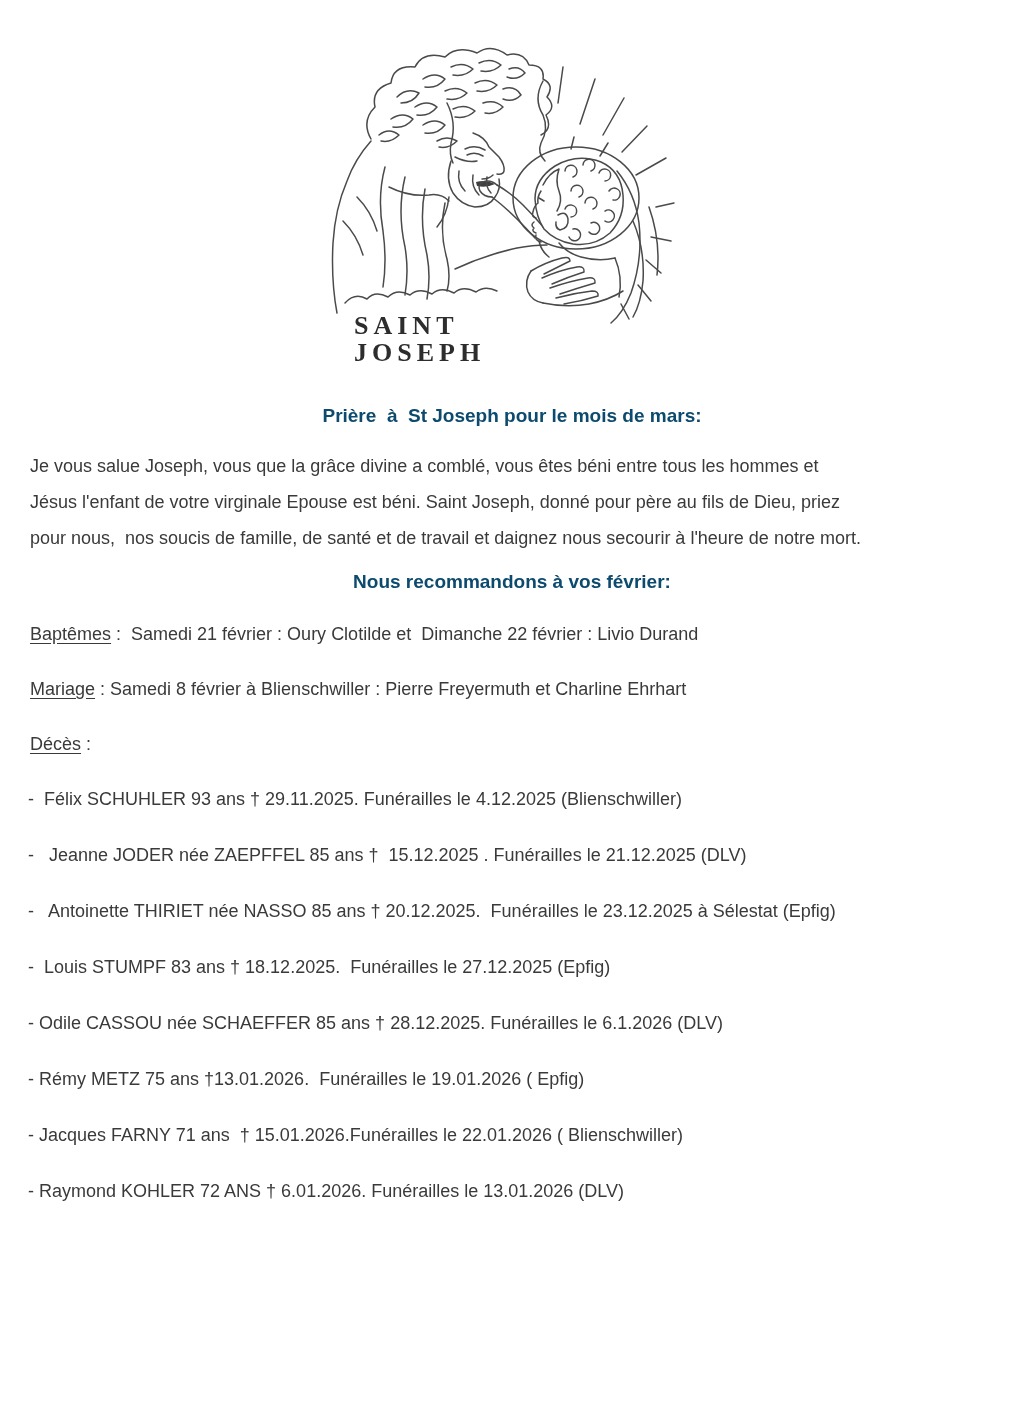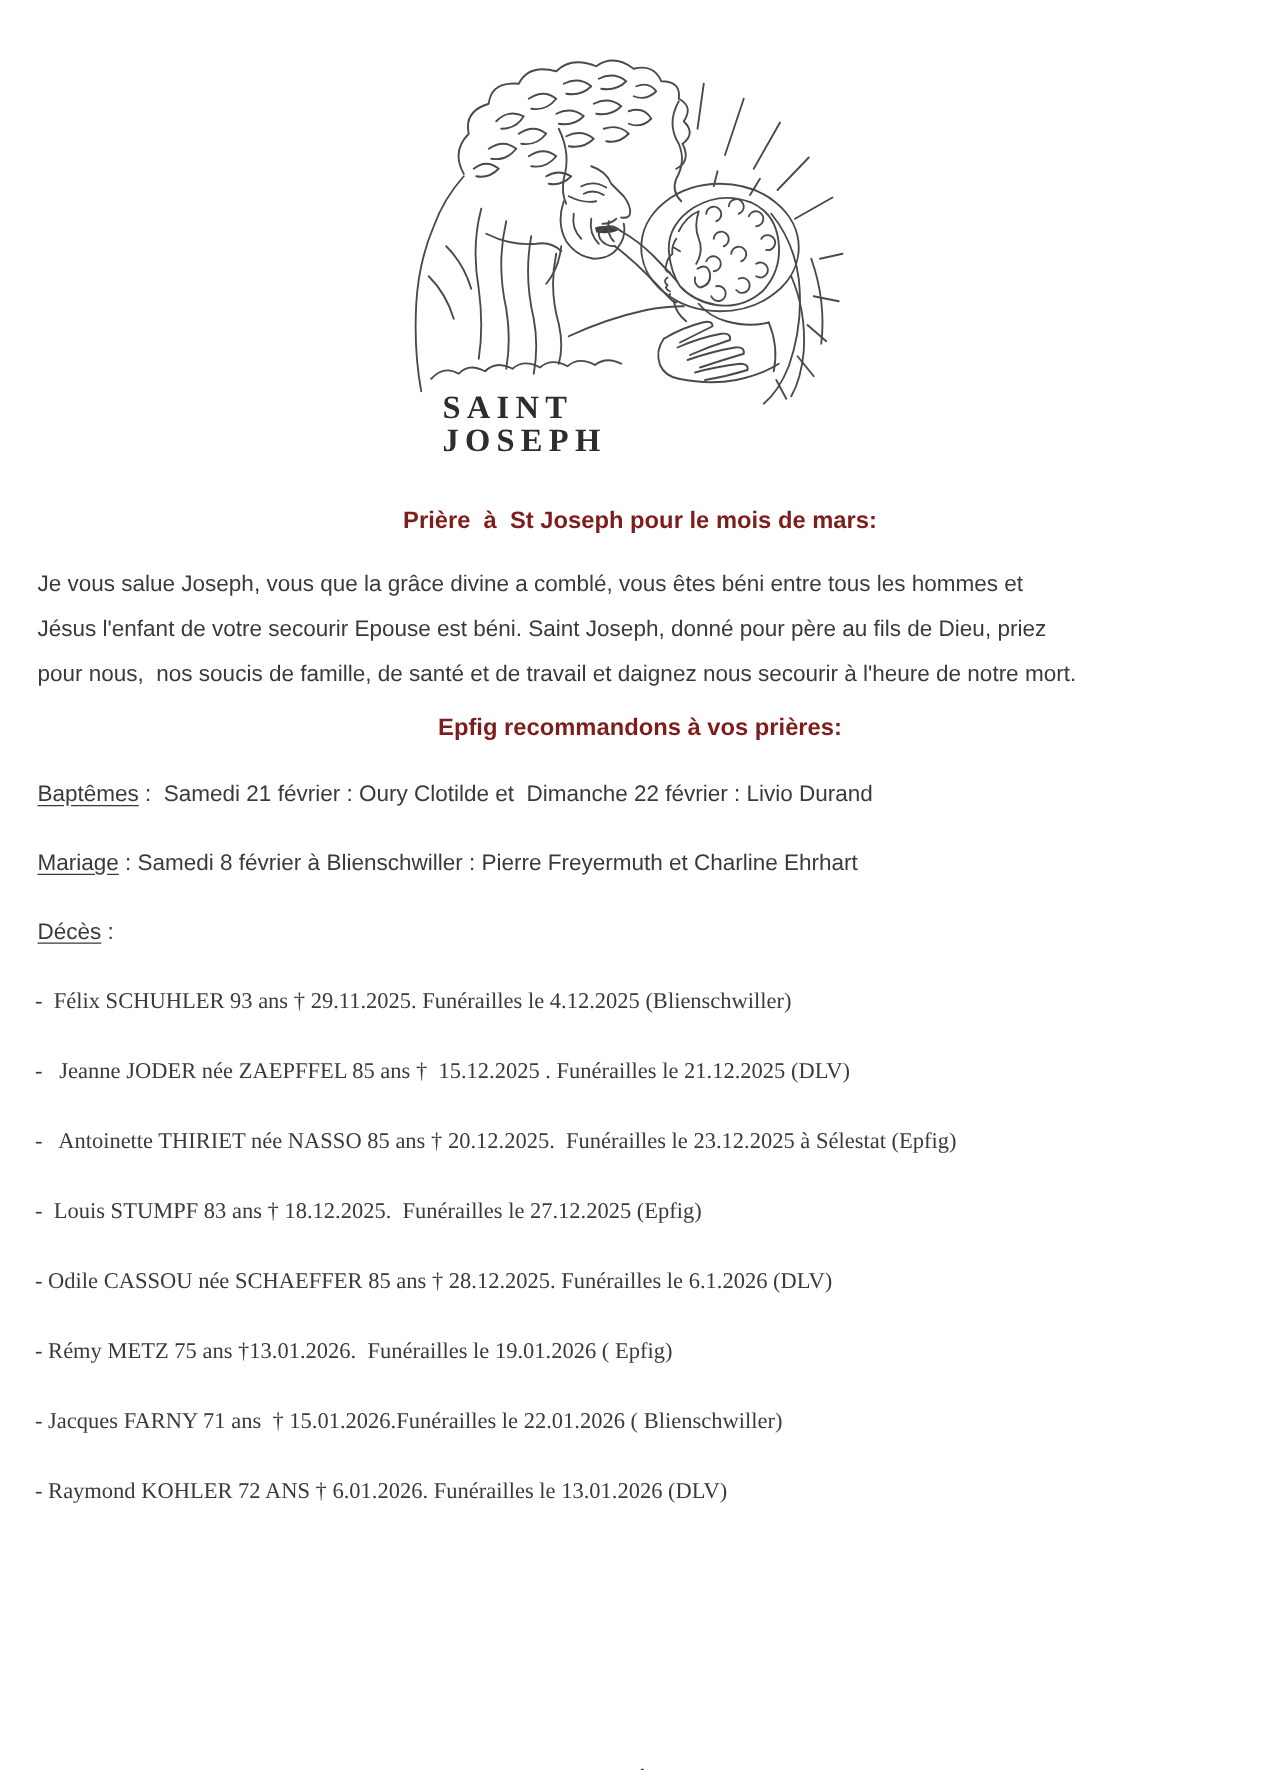--- a/index.html
+++ b/index.html
@@ -21,21 +21,21 @@
     letter-spacing: 5px;
     fill: #2d2d2d;
   }
 
   .center-heading {
     text-align: center;
     font-size: 19px;
     line-height: 19px;
     font-weight: bold;
     white-space: pre-wrap;
-    color: #7f1d1d;
+    color: #0c4a6e;
   }
   .prayer-heading { margin-top: 22px; }
   .intentions-heading { margin-top: 16px; }
 
   .prayer-body { margin: 23px 0 0 30px; }
   .prayer-line {
     font-size: 18px;
     line-height: 36px;
     white-space: pre-wrap;
   }
@@ -48,21 +48,20 @@
   }
   .intent:first-of-type { margin-top: 33px; }
   .u { text-decoration: underline; text-underline-offset: 3px; }
 
   .deaths { margin: 35px 0 0 28px; }
   .death-item {
     font-size: 18px;
     line-height: 20px;
     margin-bottom: 36px;
     white-space: pre-wrap;
-    font-family: Liberation Serif, serif;
   }
 
   .pageno {
     position: absolute;
     left: 0; right: 0; bottom: 26px;
     text-align: center;
     font-size: 20px;
     color: #3a3a3a;
   }
 </style>
@@ -192,25 +191,25 @@
 
       <text class="svg-caption" x="27" y="289">SAINT</text>
       <text class="svg-caption" x="27" y="316">JOSEPH</text>
     </svg>
   </figure>
 
   <h1 class="center-heading prayer-heading">Prière  à  St Joseph pour le mois de mars:</h1>
 
   <div class="prayer-body">
       <p class="prayer-line">Je vous salue Joseph, vous que la grâce divine a comblé, vous êtes béni entre tous les hommes et</p>
-      <p class="prayer-line">Jésus l'enfant de votre secourir Epouse est béni. Saint Joseph, donné pour père au fils de Dieu, priez</p>
+      <p class="prayer-line">Jésus l'enfant de votre virginale Epouse est béni. Saint Joseph, donné pour père au fils de Dieu, priez</p>
       <p class="prayer-line">pour nous,  nos soucis de famille, de santé et de travail et daignez nous secourir à l'heure de notre mort.</p>
     </div>
 
-  <h2 class="center-heading intentions-heading">Epfig recommandons à vos prières:</h2>
+  <h2 class="center-heading intentions-heading">Nous recommandons à vos février:</h2>
 
   <p class="intent"><span class="u">Baptêmes</span><span> :  Samedi 21 février : Oury Clotilde et  Dimanche 22 février : Livio Durand</span></p>
 
   <p class="intent"><span class="u">Mariage</span><span> : Samedi 8 février à Blienschwiller : Pierre Freyermuth et Charline Ehrhart</span></p>
 
   <p class="intent"><span class="u">Décès</span><span> :</span></p>
 
   <div class="deaths">
       <p class="death-item">-  Félix SCHUHLER 93 ans † 29.11.2025. Funérailles le 4.12.2025 (Blienschwiller)</p>
       <p class="death-item">-   Jeanne JODER née ZAEPFFEL 85 ans †  15.12.2025 . Funérailles le 21.12.2025 (DLV)</p>

